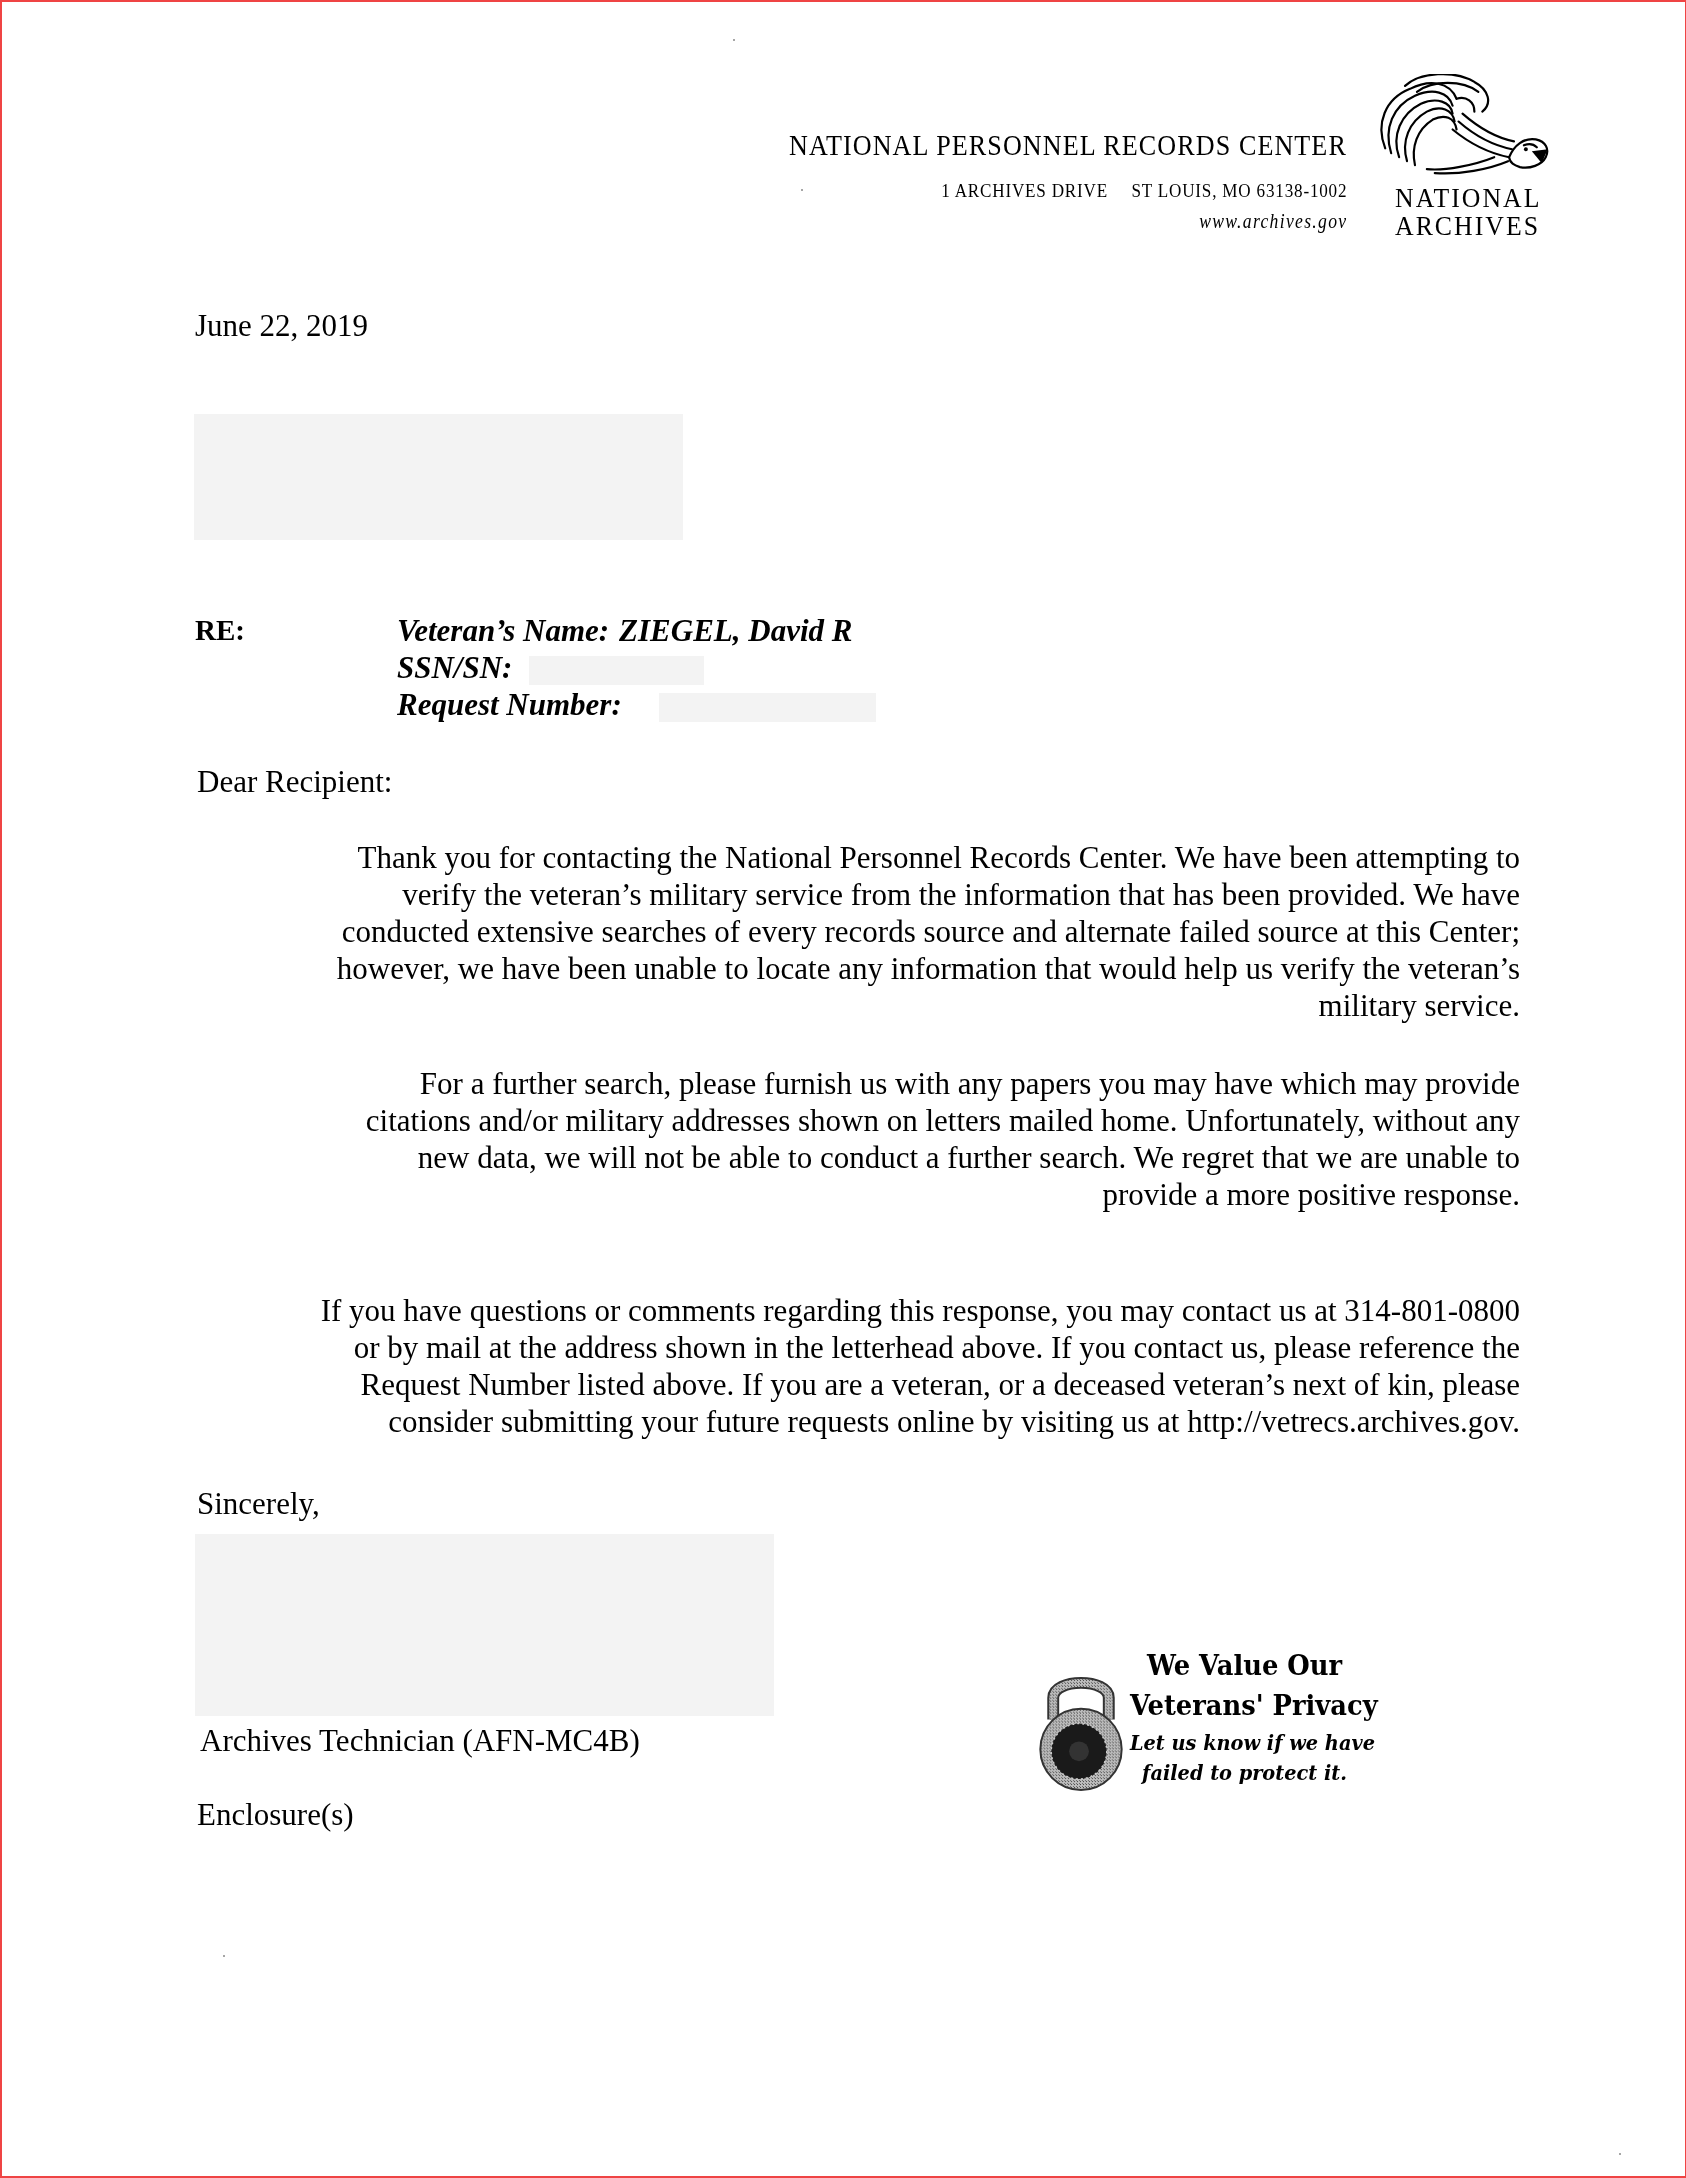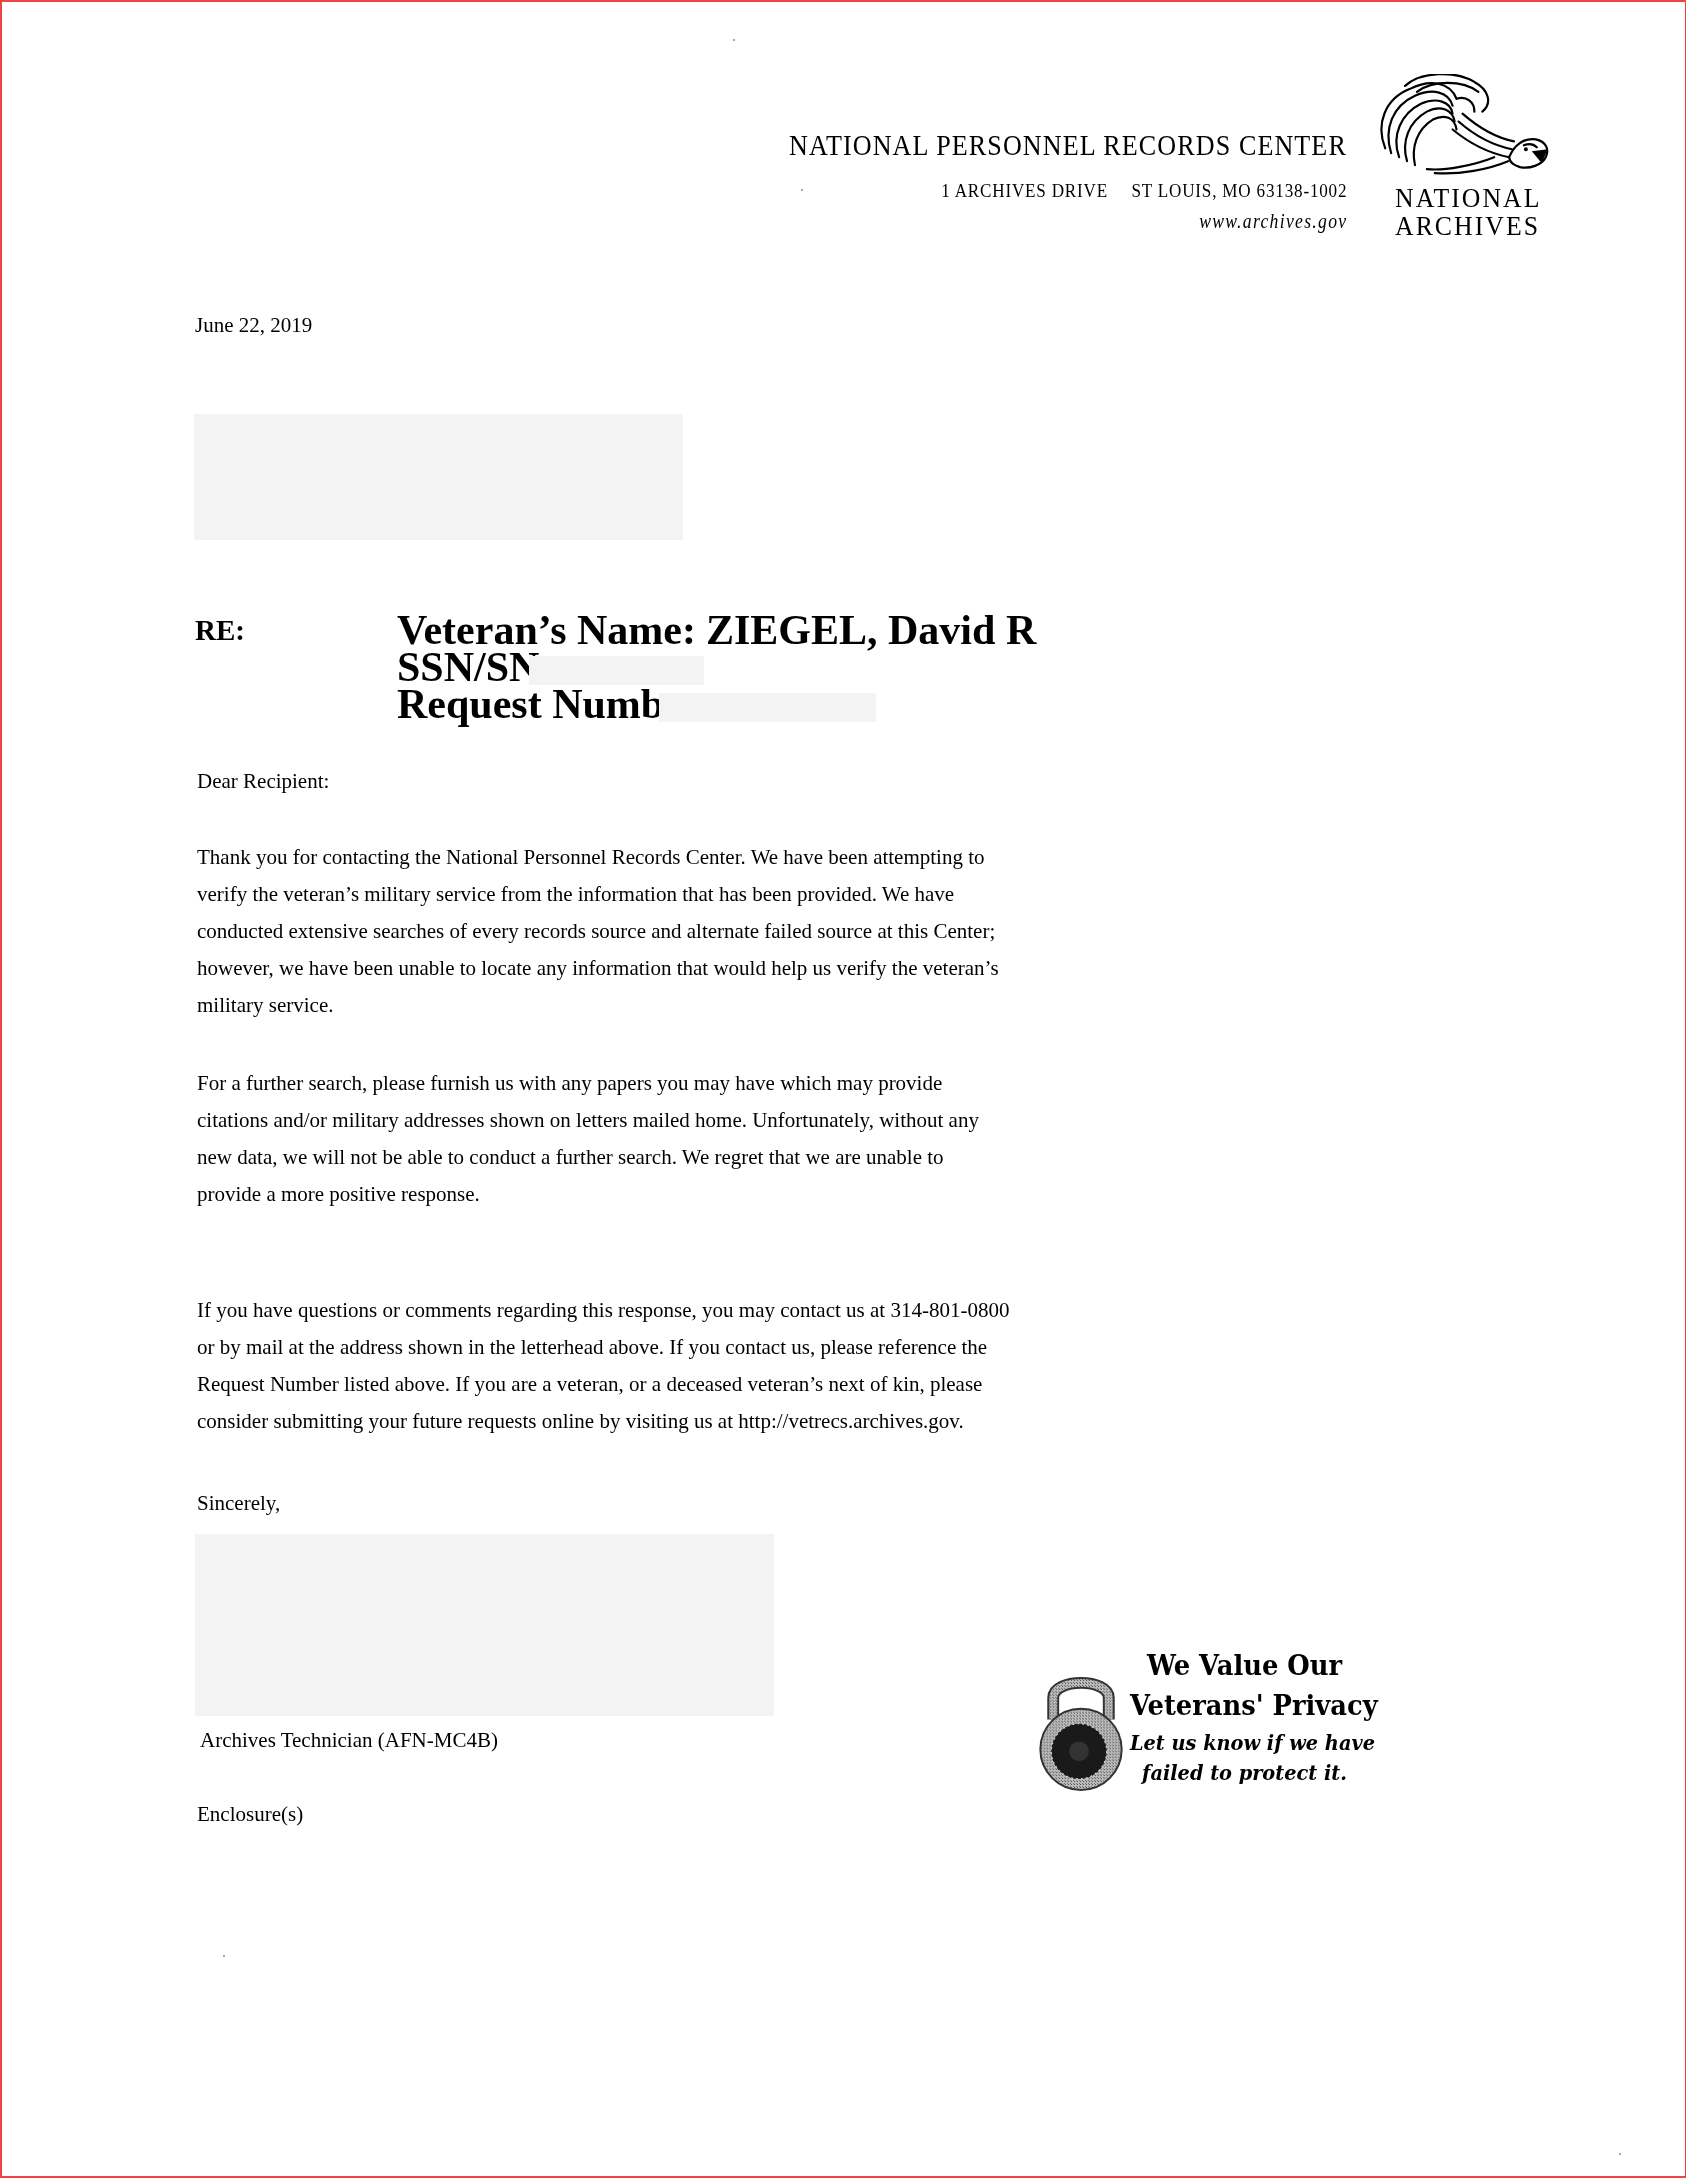--- a/index.html
+++ b/index.html
@@ -34,27 +34,27 @@
       transform: scaleX(0.88); transform-origin: right center;
     }
     .logo-eagle { left: 1373px; top: 72px; width: 177px; height: 105px; }
     .logo-text {
       left: 1387px; top: 182px; width: 151px;
       font-size: 28px; letter-spacing: 2.2px; line-height: 28px; text-align: center;
       transform: scaleX(0.92); transform-origin: center;
     }
 
     
-    .txt { font-size: 21px; line-height: 37px; }
+    .txt { font-size: 31px; line-height: 37px; text-align: right; }
     .date { left: 193px; top: 305px; }
     .redact { position: absolute; background: #f3f3f3; }
     .addr-redact { left: 192px; top: 412px; width: 489px; height: 126px; }
 
     .re-label { left: 193px; top: 610px; font-weight: bold; font-size: 29px; line-height: 37px; }
-    .re-block { left: 395px; top: 610px; font-weight: bold; font-size: 42px; line-height: 37px; }
+    .re-block { left: 395px; top: 610px; font-weight: bold; font-size: 31px; line-height: 37px; font-style: italic; }
     .re-block .row { height: 37px; white-space: nowrap; }
     .re-block .sp { display: inline-block; width: 10px; }
     .ssn-redact { left: 527px; top: 654px; width: 175px; height: 29px; }
     .req-redact { left: 657px; top: 691px; width: 217px; height: 29px; }
 
     .salutation { left: 195px; top: 761px; }
     .para { left: 195px; width: 1323px; }
     .para .line { display: block; white-space: nowrap; height: 37px; }
     .p1 { top: 837px; }
     .p2 { top: 1063px; }

